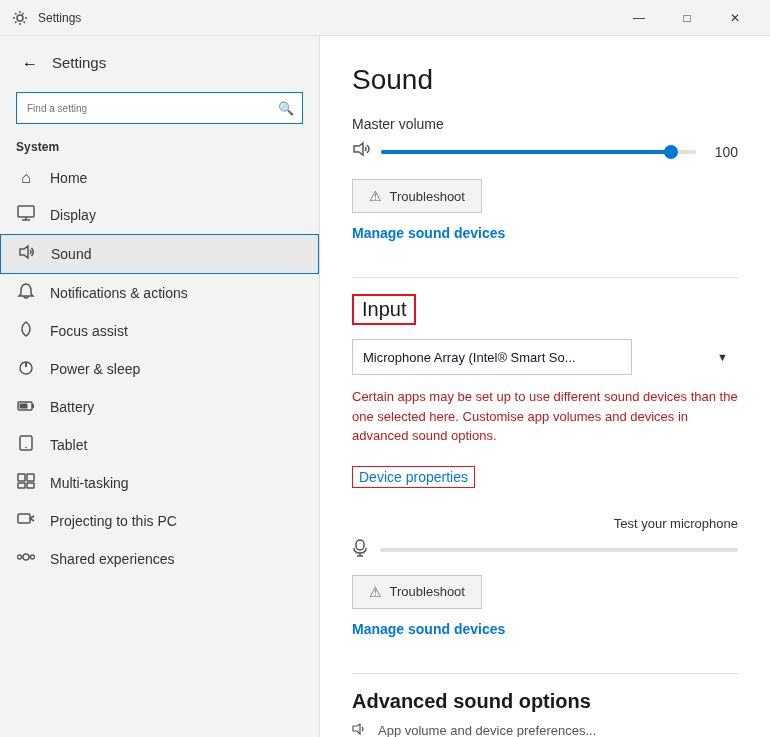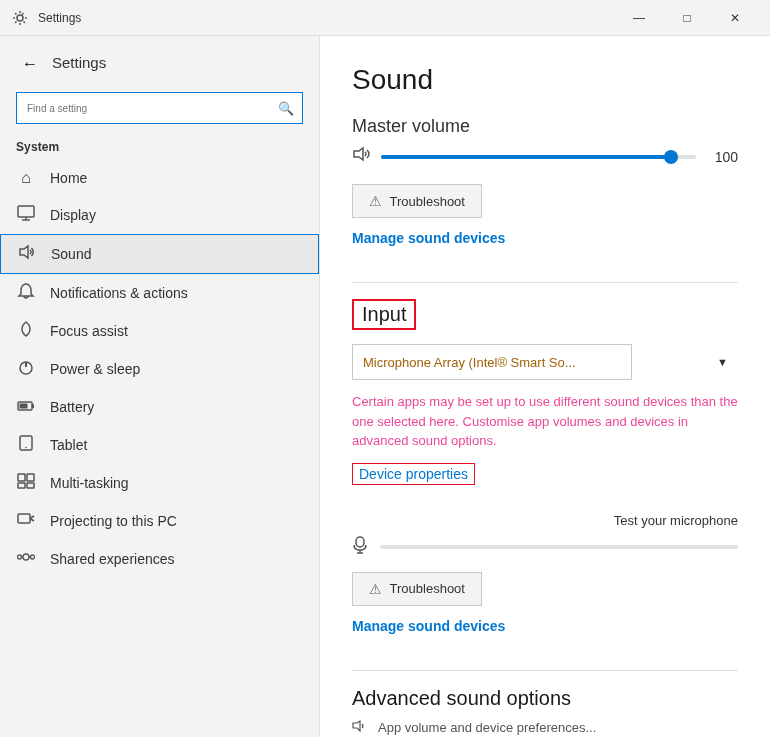--- a/index.html
+++ b/index.html
@@ -141,21 +141,21 @@
       overflow-y: auto;
       padding: 28px 32px 32px;
     }
     .page-title {
       font-size: 28px;
       font-weight: 300;
       color: #1a1a1a;
       margin-bottom: 20px;
     }
     .section-label {
-      font-size: 18px;
+      font-size: 14px;
       color: #333;
       margin-bottom: 8px;
     }
     .volume-row {
       display: flex;
       align-items: center;
       gap: 7px;
       margin-bottom: 16px;
     }
     .volume-icon { font-size: 18px; color: #333; }
@@ -224,36 +224,36 @@
     }
     .select-box {
       width: 280px;
       height: 36px;
       border: 1px solid #c8c8c8;
       background: #fff;
       padding: 0 32px 0 10px;
       font-size: 13px;
       appearance: none;
       cursor: pointer;
-      color: #a16207;
+      color: #0f172a;
     }
     .select-chevron {
       position: absolute;
       right: 10px;
       top: 50%;
       transform: translateY(-50%);
       pointer-events: none;
       font-size: 11px;
       color: #333;
     }
     .info-text {
       font-size: 13px;
-      color: #ec4899;
+      color: #b91c1c;
       line-height: 1.5;
-      margin-bottom: 12px;
+      margin-bottom: 20px;
       max-width: 420px;
     }
     .link-highlighted {
       color: #0078d4;
       cursor: pointer;
       font-size: 14px;
       text-decoration: none;
       display: inline-block;
       margin-bottom: 28px;
       border: 1.5px solid #e81123;
@@ -273,21 +273,21 @@
     }
     .mic-icon { font-size: 16px; color: #333; }
     .mic-slider {
       flex: 1;
       height: 4px;
       background: #e0e0e0;
       border-radius: 2px;
     }
     .advanced-title {
       font-size: 20px;
-      font-weight: 400;
+      font-weight: 700;
       color: #1a1a1a;
       margin-bottom: 8px;
     }
     .advanced-row {
       display: flex;
       align-items: center;
       gap: 10px;
       font-size: 13px;
       color: #555;
     }

